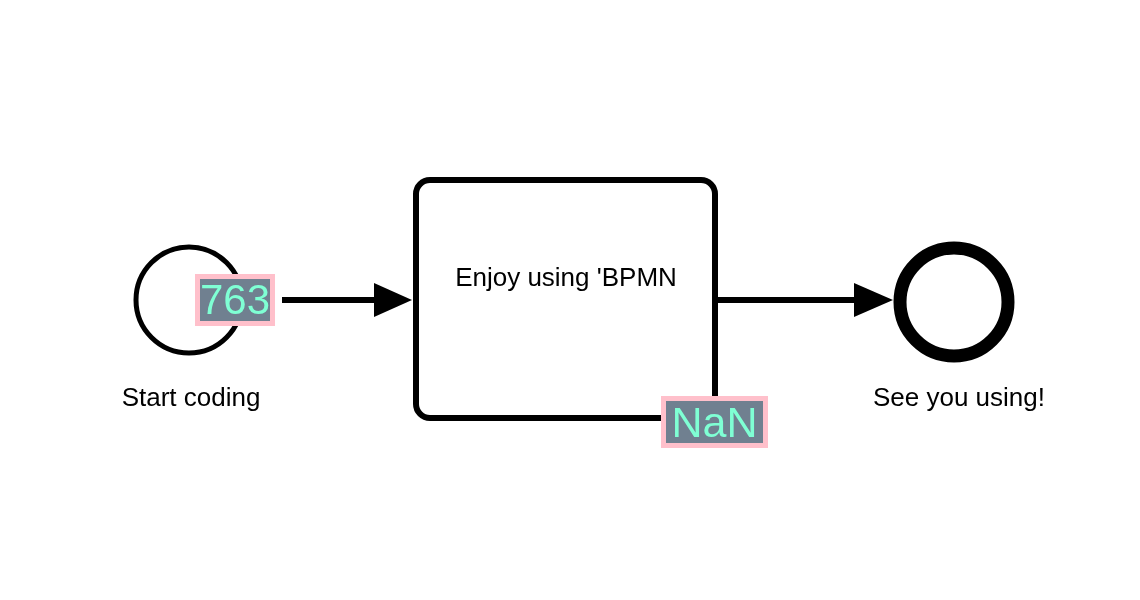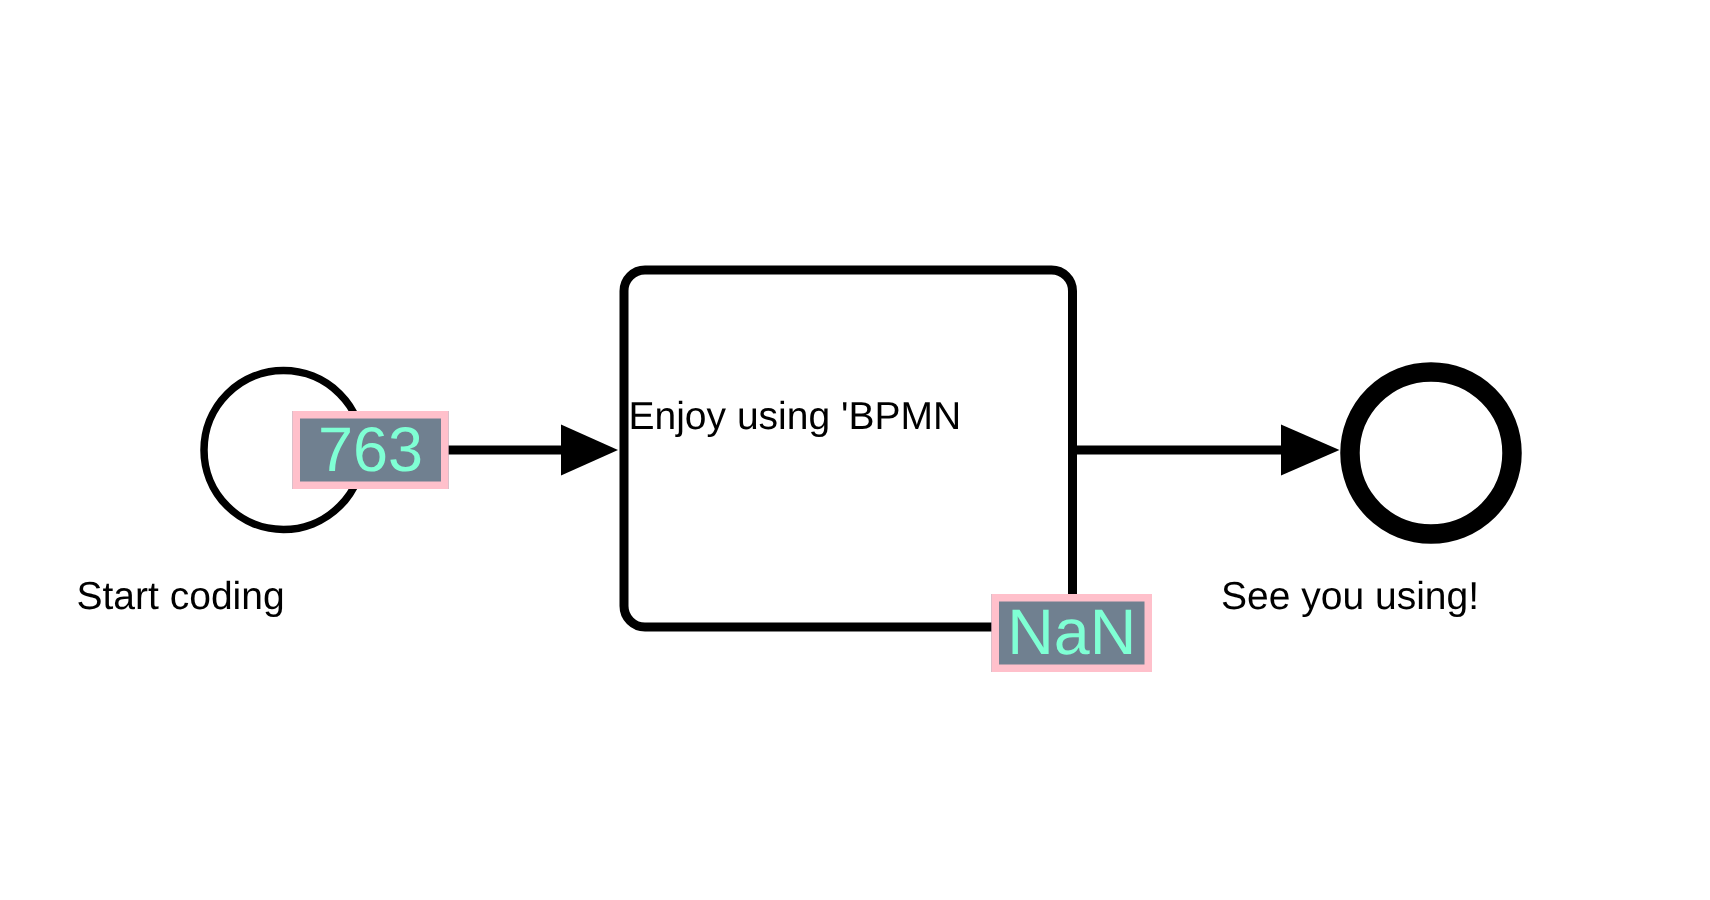--- a/index.html
+++ b/index.html
@@ -22,20 +22,21 @@
   }
   .layer-svg {
     position: absolute;
     left: 0;
     top: 0;
     width: 1140px;
     height: 600px;
   }
   .shape-label {
     position: absolute;
+    text-align: center;
     color: #000000;
     font-family: "Liberation Sans", sans-serif;
     font-size: 26px;
     line-height: 32px;
     white-space: pre;
     user-select: none;
   }
   #start-event-label {
     left: 51px;
     top: 381px;
@@ -63,21 +64,21 @@
     line-height: 1;
     display: flex;
     align-items: center;
     justify-content: center;
     white-space: pre;
     user-select: none;
   }
   #overlay-start {
     left: 195px;
     top: 274px;
-    width: 104px;
+    width: 80px;
     height: 52px;
   }
   #overlay-task {
     left: 661px;
     top: 396px;
     width: 107px;
     height: 52px;
     font-size: 43px;
   }
 </style>

